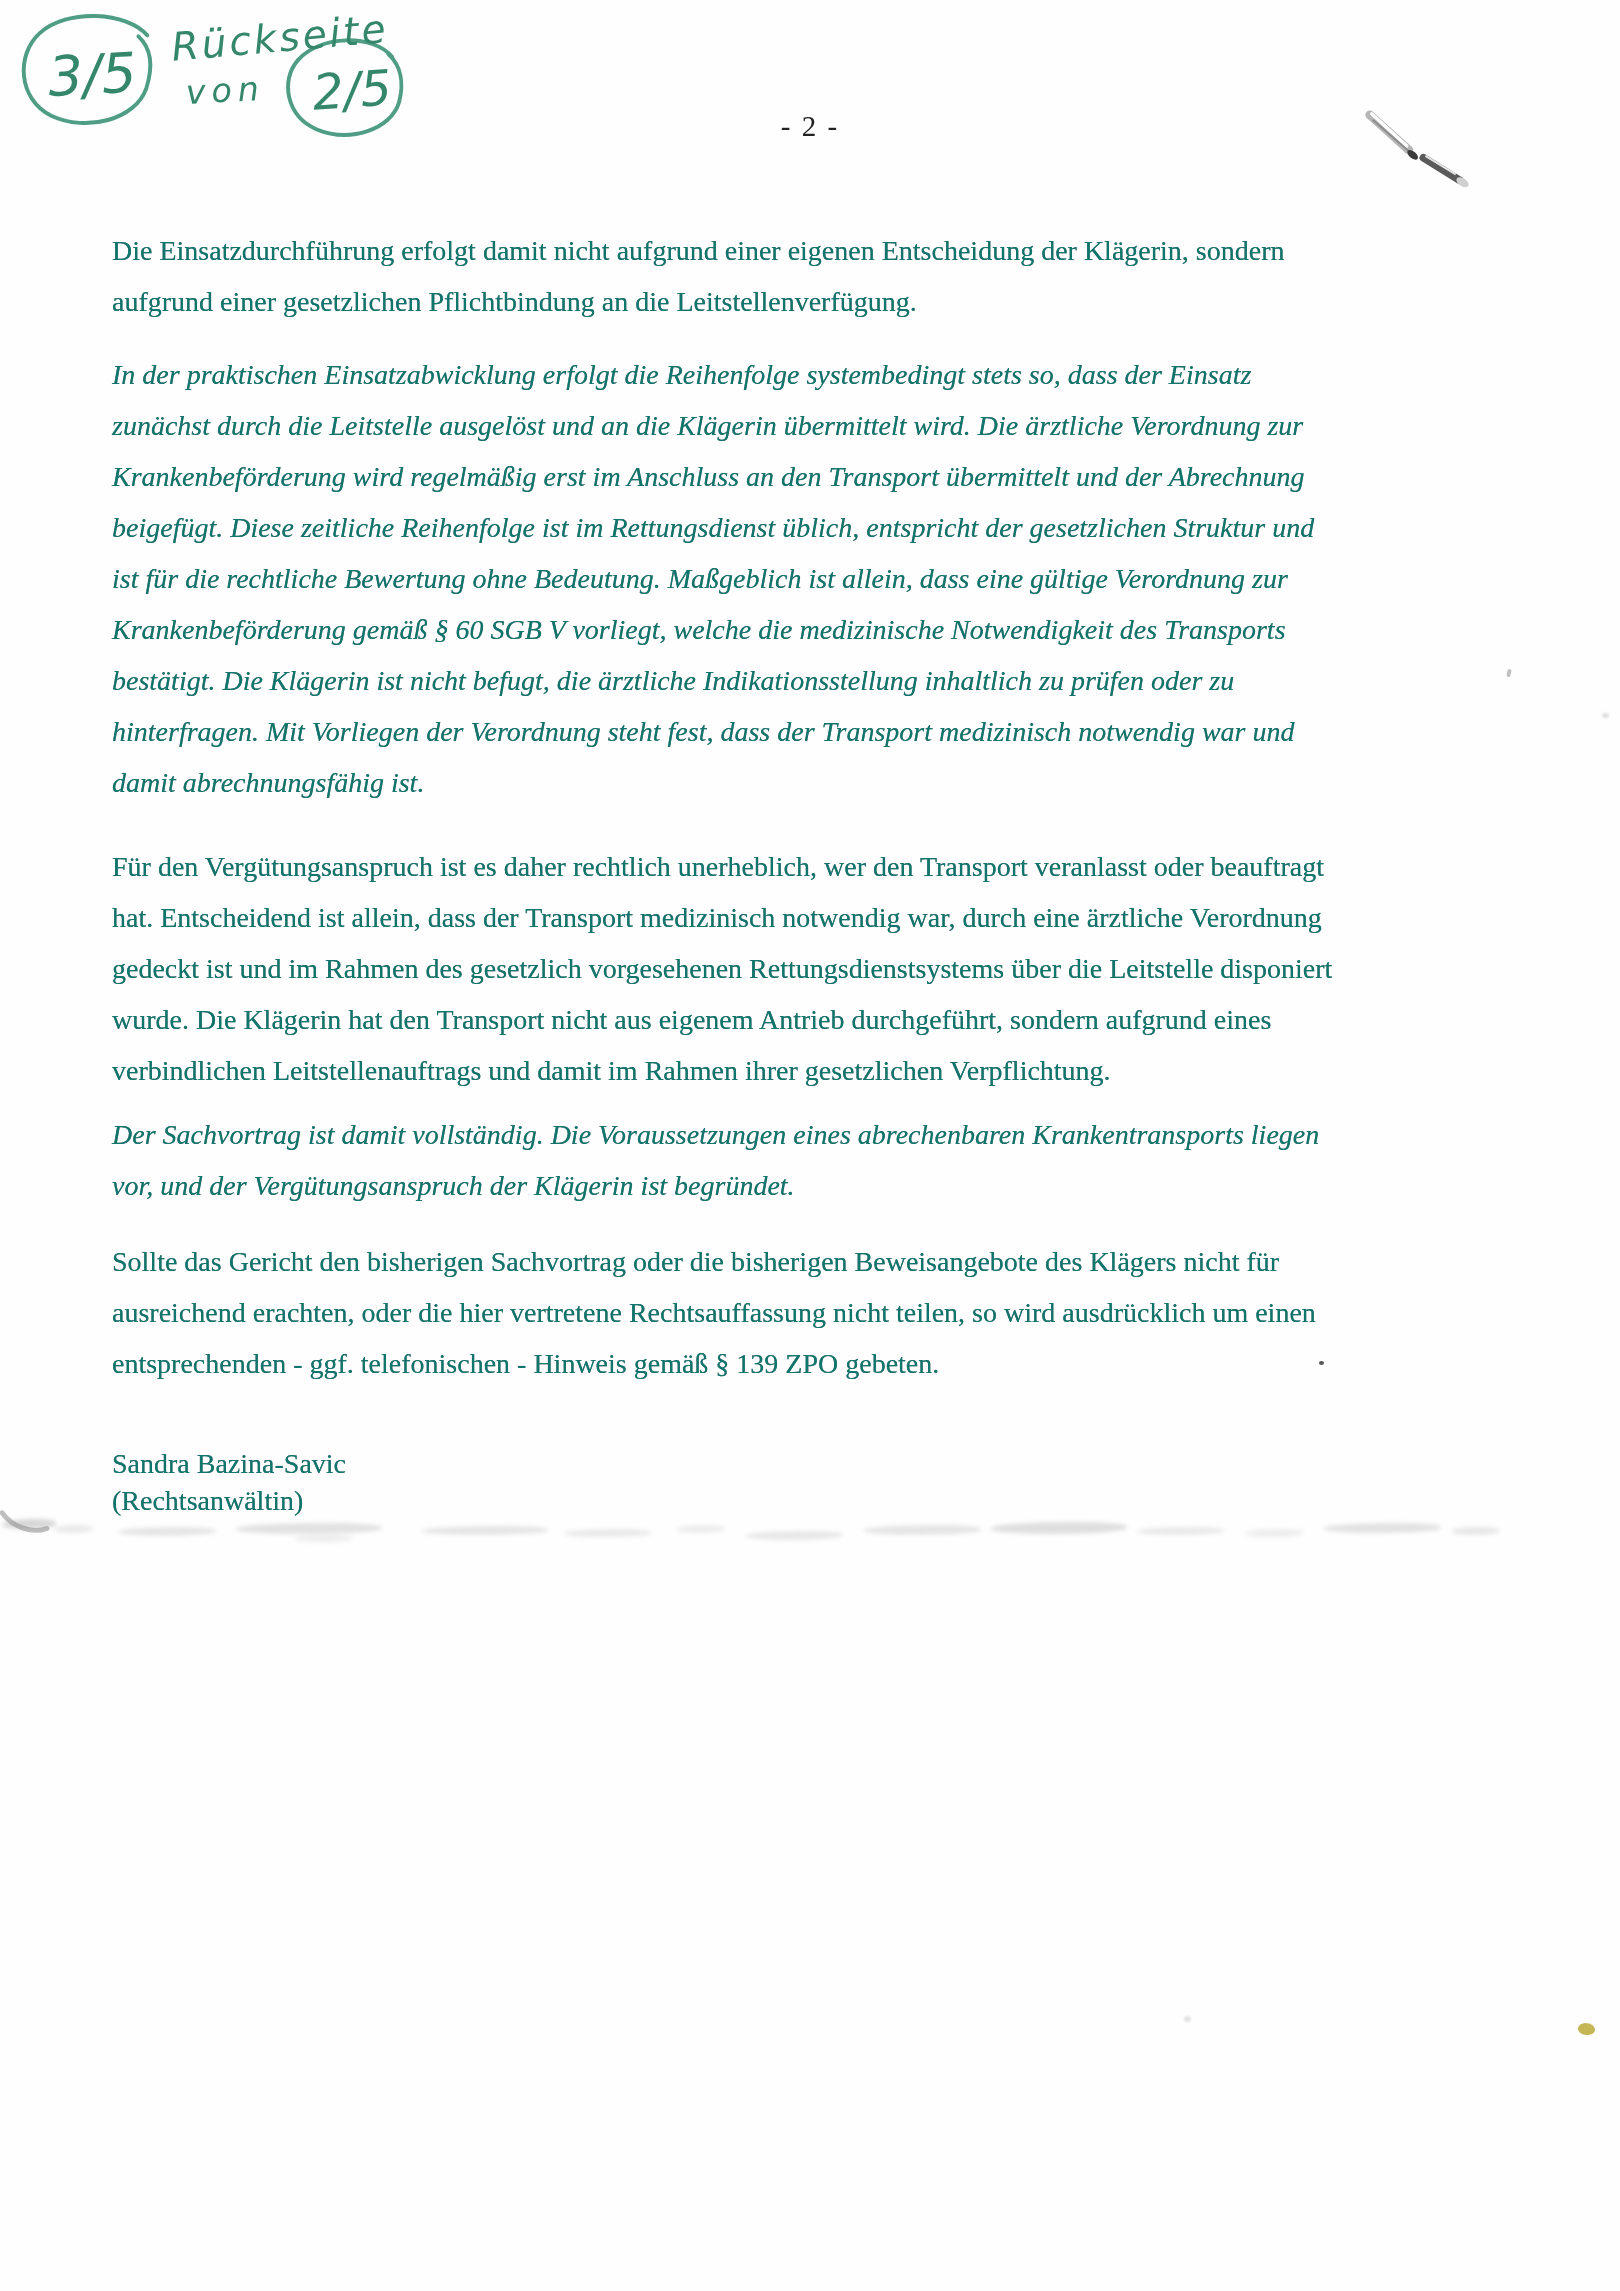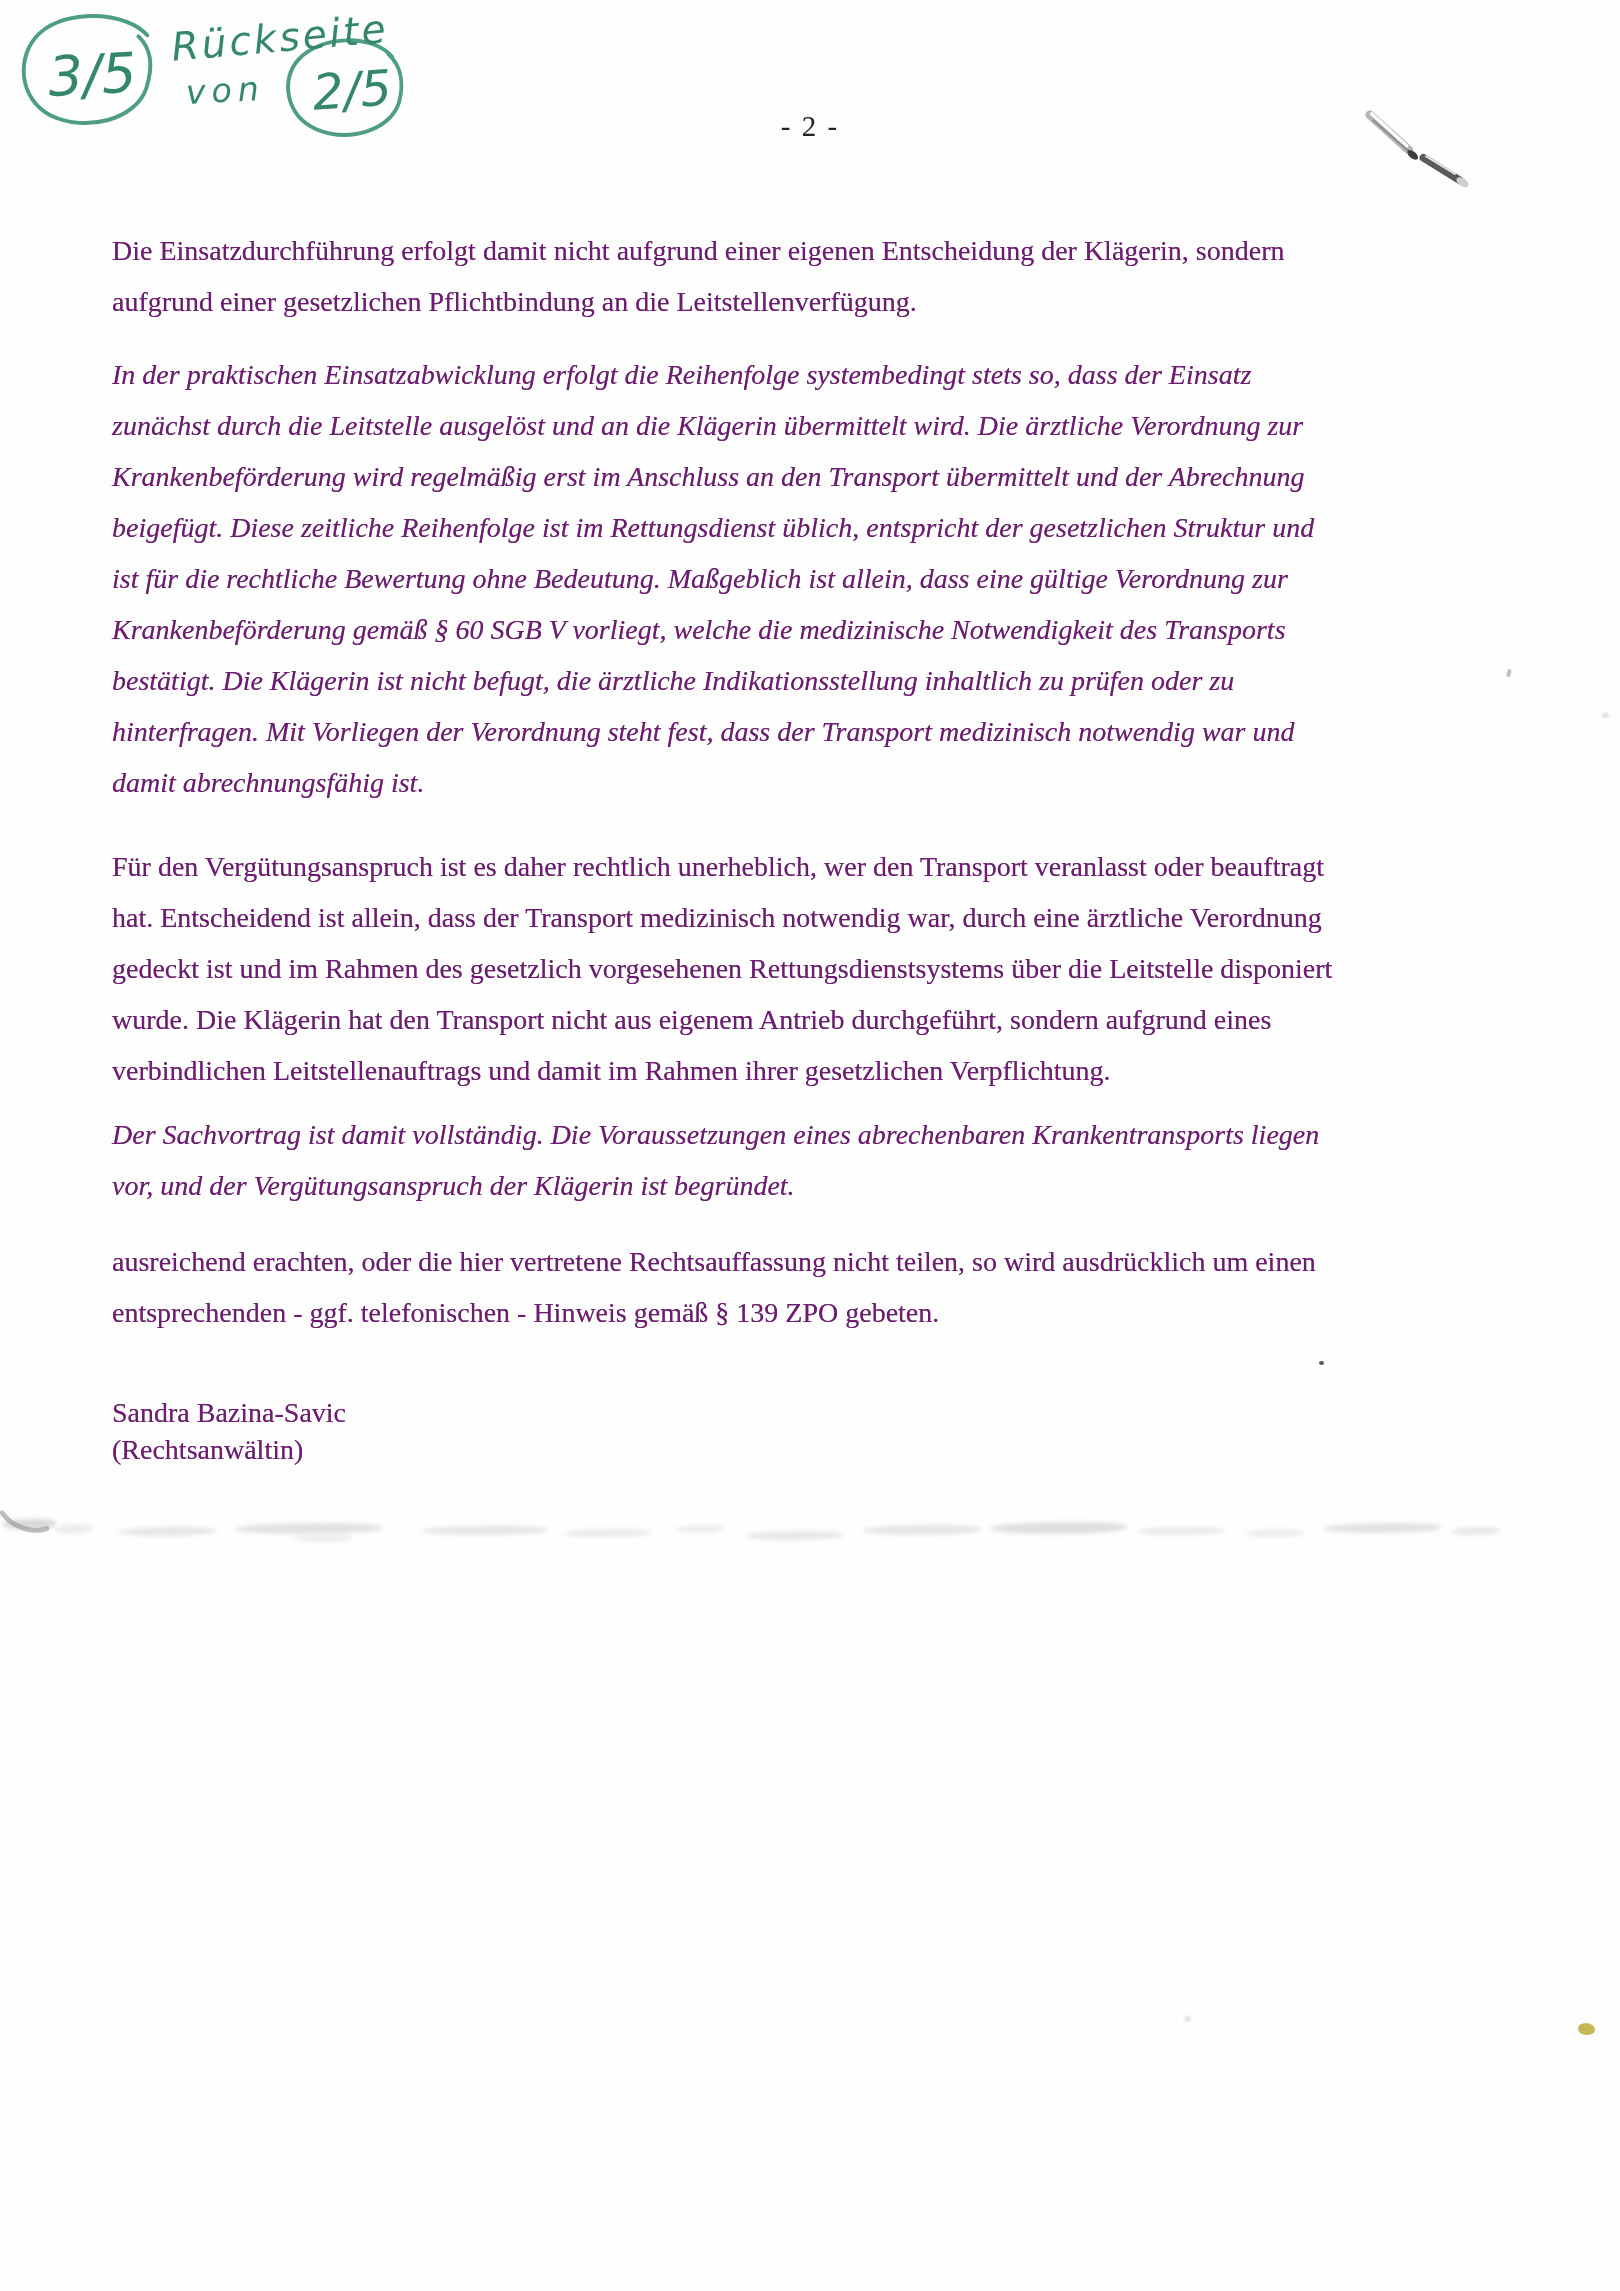--- a/index.html
+++ b/index.html
@@ -14,21 +14,21 @@
     position:absolute; left:0; top:0; width:1620px; height:2292px;
     background:#fefefe;
   }
   .page-number {
     position:absolute; top:110px; left:0; width:1620px;
     text-align:center;
     font-size:29px; color:#222; letter-spacing:2px;
   }
   .body-text {
     position:absolute; left:112px; top:225px; width:1404px;
-    font-size:28px; color:#701a75;
+    font-size:28px; color:#0f766e;
     text-shadow:0 0 0.6px rgba(10,10,10,0.55);
   }
   .para { margin:0 0 0 0; }
   .para .line { line-height:51px; white-space:nowrap; }
   .para-1 { margin-bottom:21.6px; }
   .para-2 { margin-bottom:33px;font-style:italic; }
   .para-3 { margin-bottom:13.7px; }
   .para-4 { margin-bottom:24.5px;font-style:italic; }
   .para-5 { margin-bottom:56px; }
   .signature .line { line-height:37px; white-space:nowrap; }
@@ -105,20 +105,21 @@
       <div class="line">wurde. Die Klägerin hat den Transport nicht aus eigenem Antrieb durchgeführt, sondern aufgrund eines</div>
       <div class="line">verbindlichen Leitstellenauftrags und damit im Rahmen ihrer gesetzlichen Verpflichtung.</div>
     </div>
 
     <div class="para para-4">
       <div class="line">Der Sachvortrag ist damit vollständig. Die Voraussetzungen eines abrechenbaren Krankentransports liegen</div>
       <div class="line">vor, und der Vergütungsanspruch der Klägerin ist begründet.</div>
     </div>
 
     <div class="para para-5">
+      <div class="line">Sollte das Gericht den bisherigen Sachvortrag oder die bisherigen Beweisangebote des Klägers nicht für</div>
       <div class="line">ausreichend erachten, oder die hier vertretene Rechtsauffassung nicht teilen, so wird ausdrücklich um einen</div>
       <div class="line">entsprechenden - ggf. telefonischen - Hinweis gemäß § 139 ZPO gebeten.</div>
     </div>
 
     <div class="signature">
       <div class="line">Sandra Bazina-Savic</div>
       <div class="line">(Rechtsanwältin)</div>
     </div>
 
   </div>

